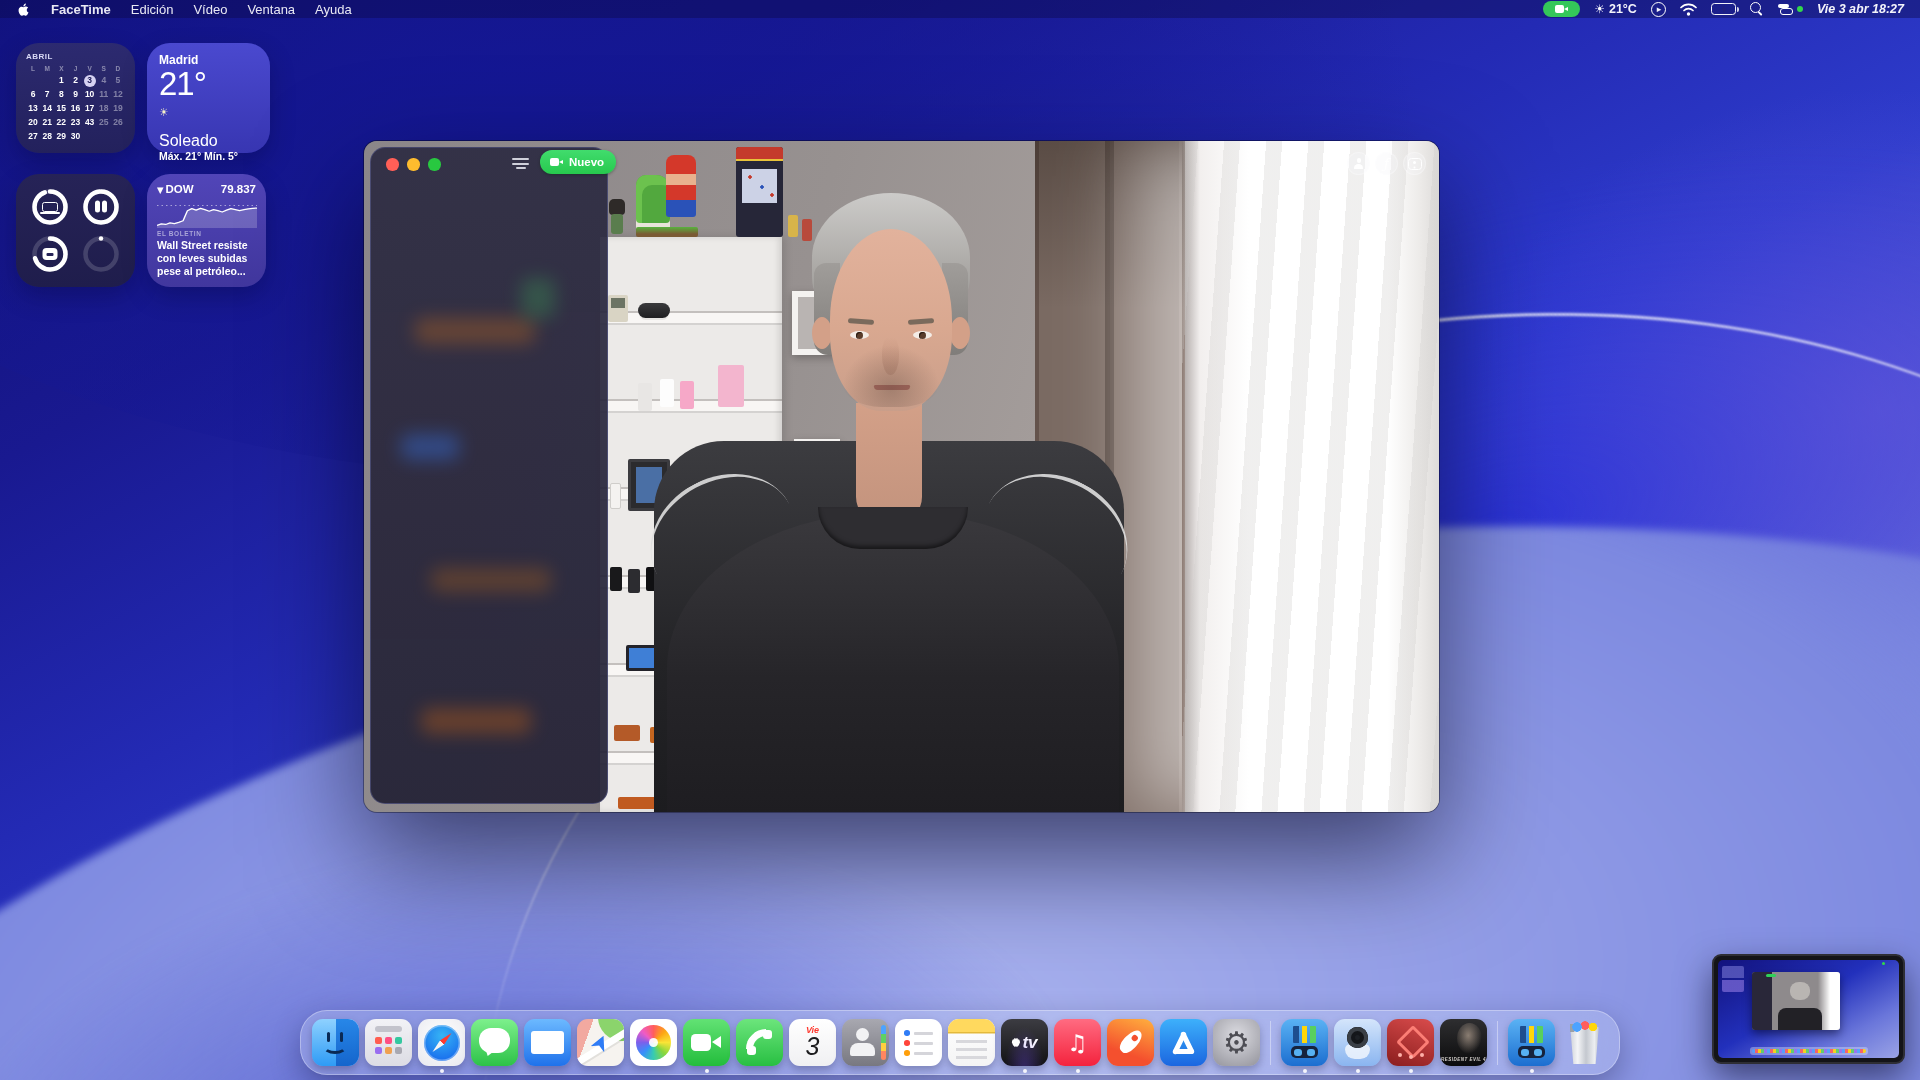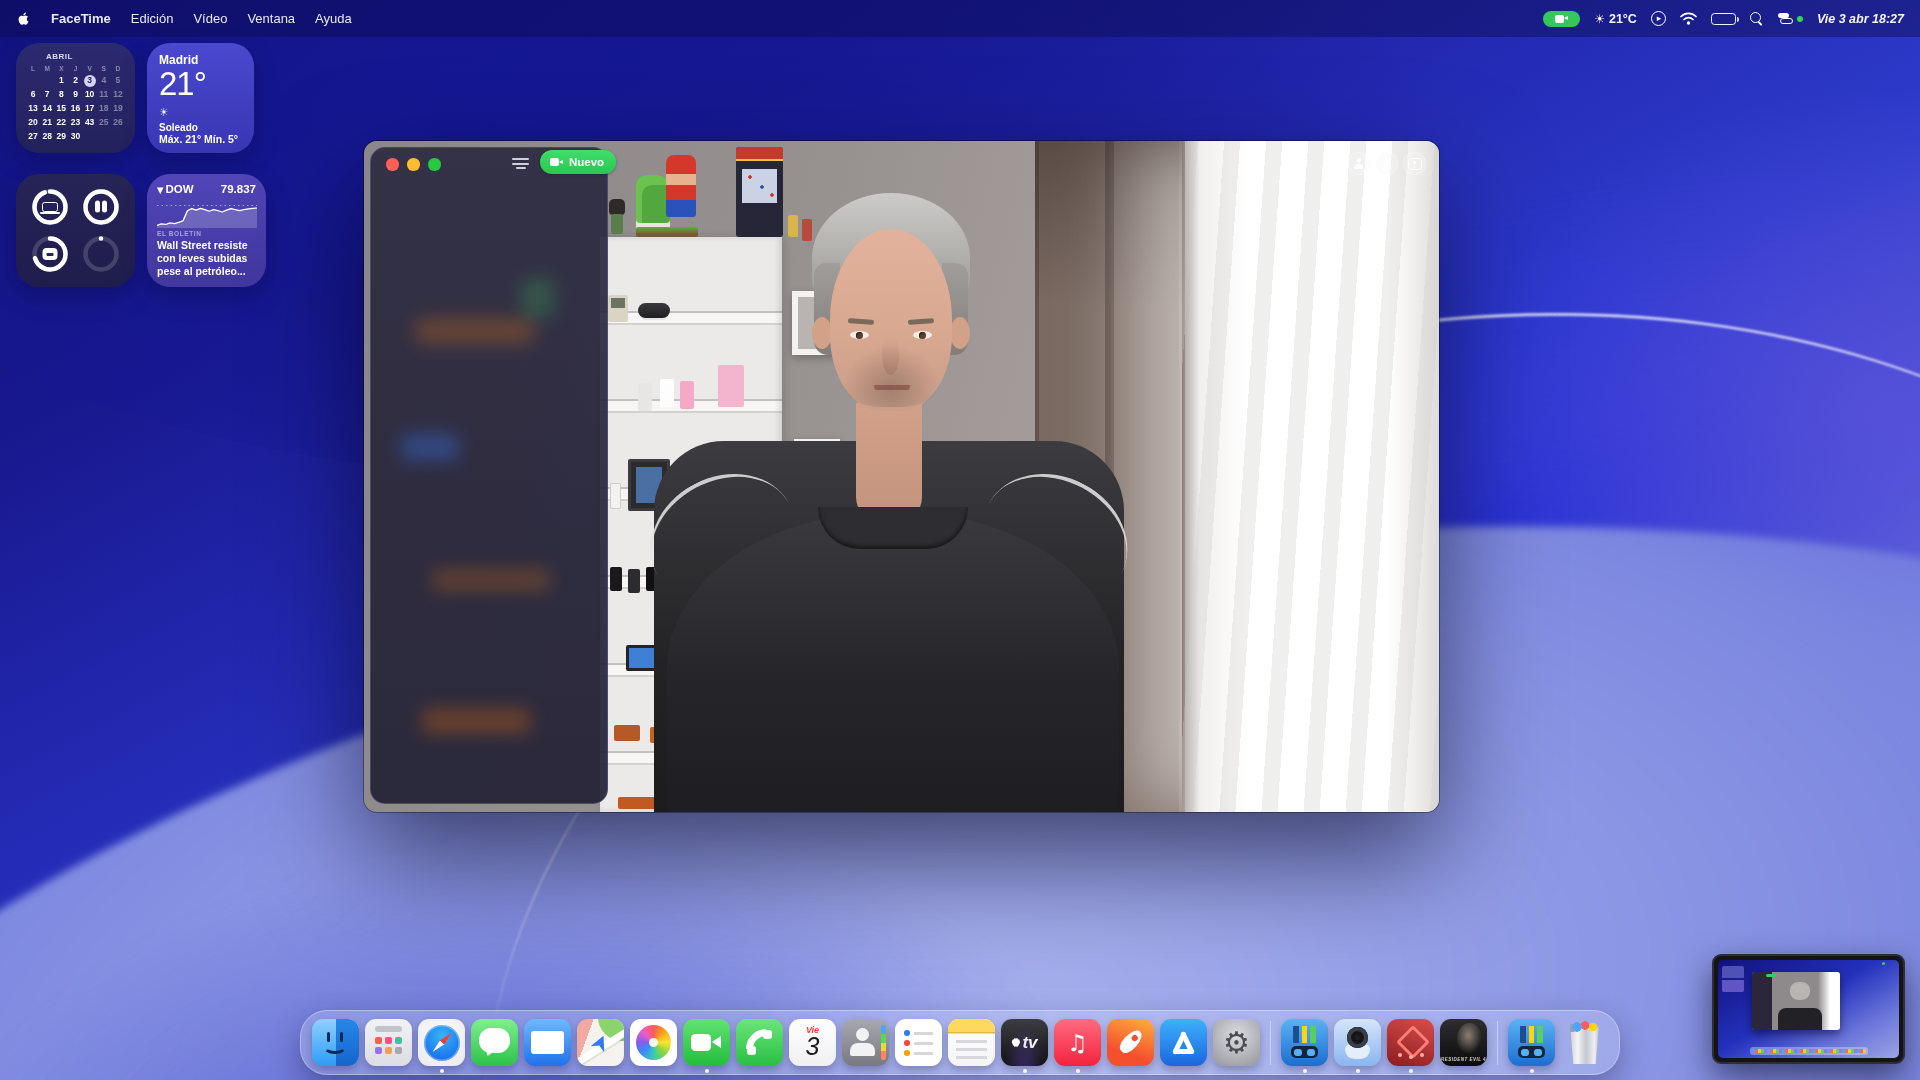--- a/index.html
+++ b/index.html
@@ -15,21 +15,21 @@
          background:radial-gradient(ellipse at 50% 50%, rgba(40,48,214,.95) 0%, rgba(40,48,214,0) 62%); filter:blur(6px); }
   .wp3 { left:1430px; top:60px; width:900px; height:700px; background:radial-gradient(ellipse, rgba(104,88,219,.55) 0%, rgba(104,88,219,0) 65%); }
   .wp4 { left:-400px; top:560px; width:3000px; height:1300px; transform:rotate(-9deg);
          background:radial-gradient(ellipse at 45% 35%, #aab3ee 0%, #7d89e0 45%, rgba(125,137,224,0) 72%); filter:blur(4px); }
   .wp5 { left:470px; top:330px; width:1900px; height:1400px; transform:rotate(-14deg);
          border-top:3px solid rgba(255,255,255,.85); filter:blur(1px); }
   .wp6 { left:-200px; top:780px; width:1400px; height:800px; transform:rotate(-8deg);
          background:radial-gradient(ellipse, rgba(63,74,200,.8) 0%, rgba(63,74,200,0) 60%); filter:blur(8px); }
 
   
-  .menubar { position:absolute; left:0; top:0; right:0; height:37px; z-index:50;
+  .menubar { position:absolute; left:0; top:0; right:0; height:18px; z-index:50;
     display:flex; align-items:center; justify-content:space-between; padding:0 16px;
     background:rgba(11,10,74,.42); color:#f4f4fb; font-size:13px; }
   .mleft { display:flex; align-items:center; gap:20px; }
   .mitem { opacity:.95; cursor:default; }
   .mitem.bold { font-weight:bold; }
   .applelogo { width:15px; height:15px; display:block; fill:#fff; }
   .mright { display:flex; align-items:center; gap:14px; font-size:12.5px; font-weight:600; }
   .campill { width:37px; height:16px; border-radius:9px; background:#34c759; display:flex; align-items:center; justify-content:center; }
   .camglyph { position:relative; width:13px; height:8px; }
   .camglyph::before { content:""; position:absolute; left:0; top:0; width:9px; height:8px; border-radius:2px; background:#fff; }
@@ -50,35 +50,35 @@
   .ccwrap { display:flex; align-items:center; gap:4px; }
   .cc { position:relative; width:15px; height:11px; }
   .cc::before { content:""; position:absolute; left:0; top:0; width:11px; height:4.5px; border-radius:3px; background:#fff; }
   .cc::after { content:""; position:absolute; right:0; bottom:0; width:11px; height:4.5px; border-radius:3px; border:1.2px solid #fff; }
   .greendot { width:6px; height:6px; border-radius:50%; background:#32d74b; }
   .clock { font-weight:600;font-style:italic; }
 
   
   .widget { position:absolute; border-radius:23px; color:#fff; box-shadow:0 10px 24px rgba(0,0,30,.25); }
   .w-cal { left:16px; top:43px; width:119px; height:110px; background:linear-gradient(180deg,#2c2a70,#23215c); padding:9px 10px 6px; }
-  .w-month { font-size:8px; font-weight:bold; letter-spacing:.5px; color:#d9d9f6;margin-left:20px; }
+  .w-month { font-size:8px; font-weight:bold; letter-spacing:.5px; color:#d9d9f6; }
   .w-dow, .w-days { display:grid; grid-template-columns:repeat(7,1fr); text-align:center; }
   .w-dow { margin-top:4px; }
   .w-dow span { font-size:6.5px; font-weight:bold; color:rgba(255,255,255,.45); }
   .w-days { margin-top:2px; row-gap:1px; }
   .cday { position:relative; font-size:8.5px; font-weight:bold; height:13px; line-height:13px; color:#fff; }
   .cday.dim { color:rgba(255,255,255,.42); }
   .cday.sel { color:#1d1b55; z-index:1; }
   .cday.sel::before { content:""; position:absolute; left:50%; top:50%; width:12px; height:12px; transform:translate(-50%,-50%);
                       background:#d6d2f2; border-radius:50%; z-index:-1; }
-  .w-weather { left:147px; top:43px; width:107px; height:110px; background:linear-gradient(180deg,#4a49cf,#3836b2); padding:10px 12px; display:flex; flex-direction:column; }
+  .w-weather { left:147px; top:43px; width:123px; height:110px; background:linear-gradient(180deg,#4a49cf,#3836b2); padding:10px 12px; display:flex; flex-direction:column; }
   .w-city { font-size:12px; font-weight:600; }
   .w-temp { font-size:33px; font-weight:200; line-height:1.05; letter-spacing:-1px; }
   .w-sun { font-family:"DejaVu Sans", sans-serif; font-size:11px; margin-top:4px; color:#f5f0c8; }
-  .w-cond { font-size:10px; font-weight:700; margin-top:3px; }
+  .w-cond { font-size:16px; font-weight:400; margin-top:13px; }
   .w-hilo { font-size:10.5px; font-weight:600; }
   .w-batt { left:16px; top:174px; width:119px; height:113px; background:linear-gradient(180deg,#262357,#1f1d4c); padding:9px;
             display:grid; grid-template-columns:1fr 1fr; place-items:center; }
   .ring { position:relative; width:44px; height:44px; }
   .ring .dev { position:absolute; left:50%; top:50%; transform:translate(-50%,-50%); }
   .dev-macbook { width:16px; height:10px; border:1.8px solid #fff; border-radius:2.5px; }
   .dev-macbook::after { content:""; position:absolute; left:-3px; bottom:-3.5px; width:20px; height:2.2px; background:#fff; border-radius:1px; }
   .dev-airpods { width:14px; height:13px; }
   .dev-airpods::before, .dev-airpods::after { content:""; position:absolute; top:0; width:5px; height:12px; background:#fff; border-radius:2.5px; }
   .dev-airpods::before { left:1px; } .dev-airpods::after { right:1px; }

